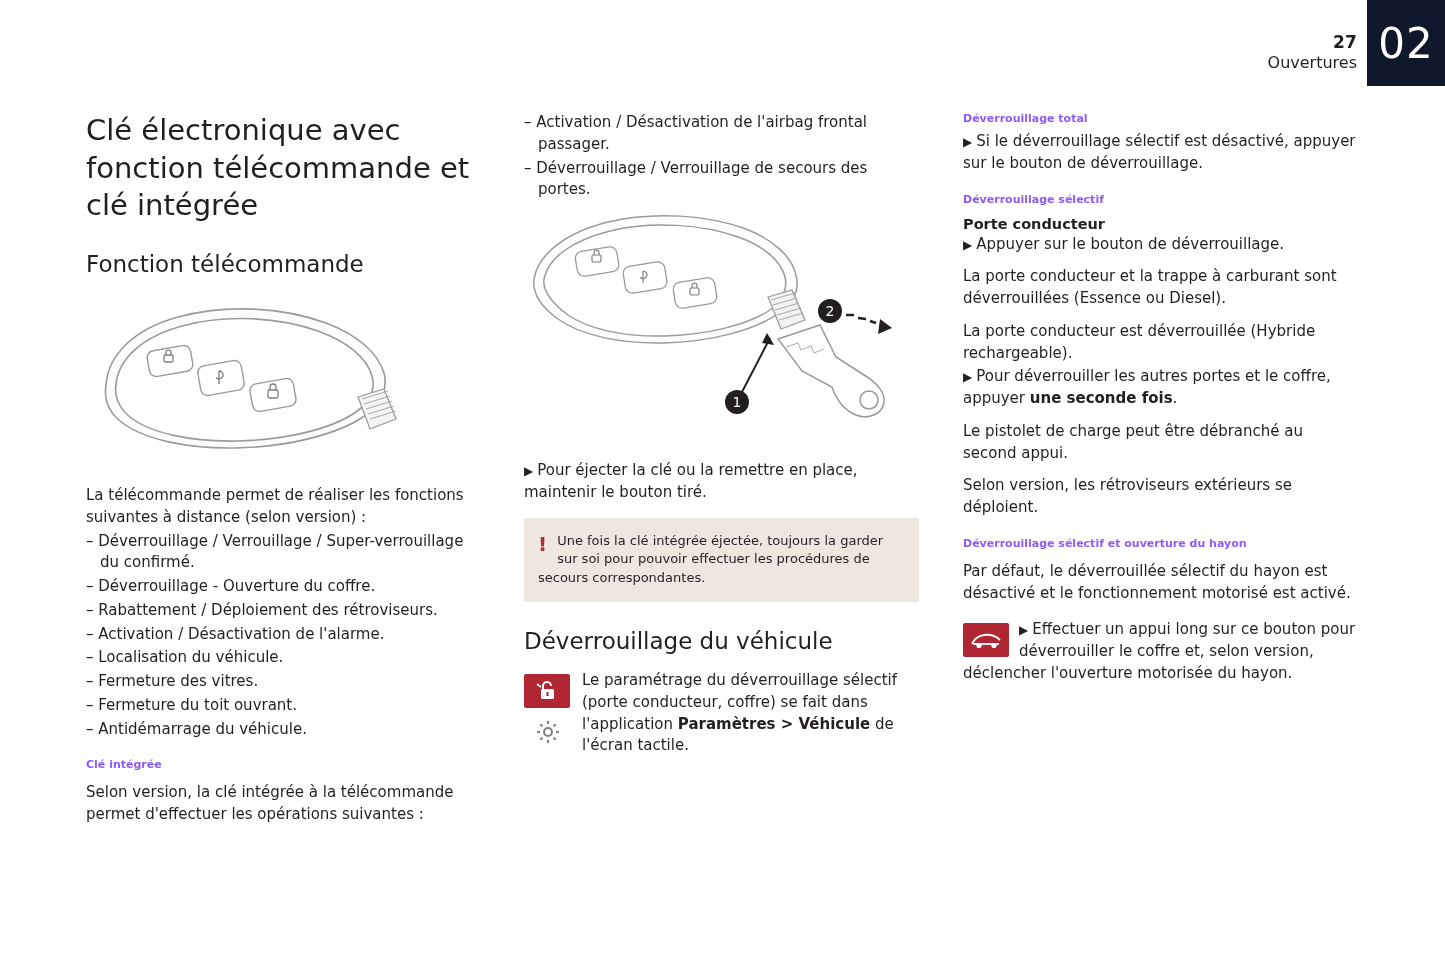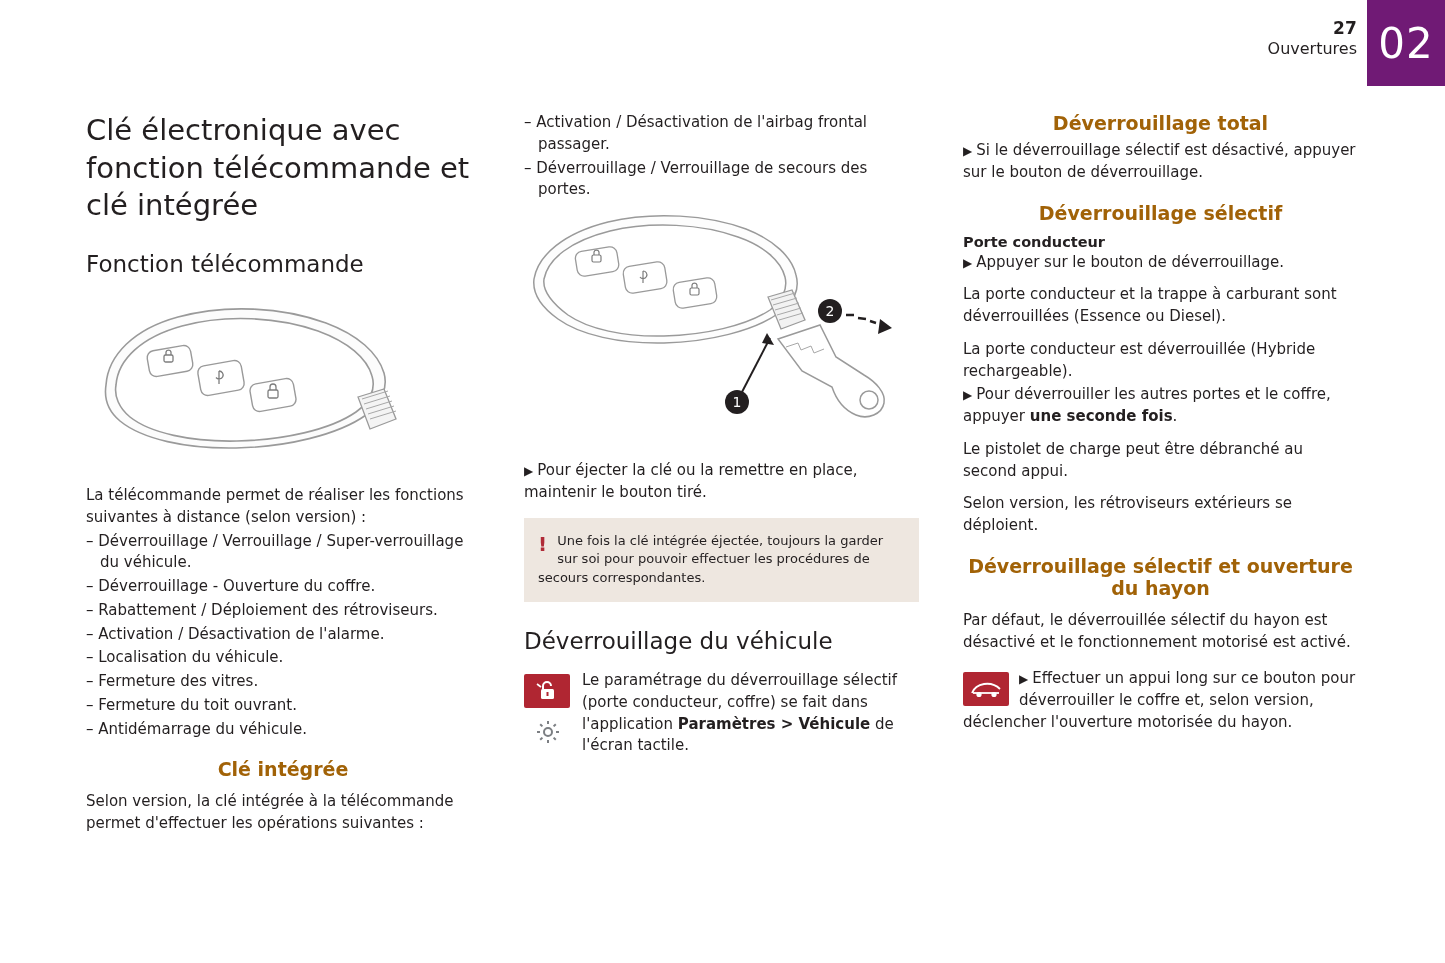--- a/index.html
+++ b/index.html
@@ -19,39 +19,39 @@
   
   .page-header {
     position: absolute;
     top: 0;
     right: 0;
     display: flex;
     align-items: flex-start;
   }
   .header-text {
     text-align: right;
-    padding-top: 18px;
+    padding-top: 32px;
     padding-right: 10px;
     line-height: 1.25;
   }
   .header-page-number {
     font-size: 17px;
     font-weight: bold;
     color: #231f20;
     letter-spacing: 0.2px;
   }
   .header-section-name {
     font-size: 16px;
     color: #231f20;
     margin-left: 39px;
   }
   .chapter-tab {
     width: 78px;
     height: 86px;
-    background: #701a75;
+    background: #0f172a;
     color: #ffffff;
     display: flex;
     align-items: center;
     justify-content: center;
     font-size: 42px;
     letter-spacing: 1px;
   }
 
   
   .columns {
@@ -75,25 +75,24 @@
     margin: 0 0 26px 0;
     color: #231f20;
   }
   h2.subtitle {
     font-size: 23px;
     font-weight: normal;
     margin: 0 0 16px 0;
     color: #231f20;
   }
   h3.hd {
-    font-size: 19px;
+    font-size: 11px;
     font-weight: bold;
     margin: 18px 0 6px 0;
-    color: #a16207;
-    text-align: center;
+    color: #8b5cf6;
   }
   h4.hd4 {
     font-size: 14.5px;
     font-weight: bold;
     margin: 10px 0 2px 0;
     color: #231f20;
   }
   p.body {
     font-size: 15px;
     line-height: 1.45;
@@ -223,21 +222,21 @@
           <path d="M272,104 l26,-8 l12,30 l-26,10 z"></path>
         </g>
         <g stroke="#a8a8a8" stroke-width="1">
           <path d="M276,106 l26,-8 M278,111 l26,-8 M280,116 l26,-8 M282,121 l26,-8 M284,126 l26,-8"></path>
         </g>
       </svg>
     </div>
 
     <p class="body">La télécommande permet de réaliser les fonctions suivantes à distance (selon version) :</p>
     <div class="dash-list">
-      <p>–  Déverrouillage / Verrouillage / Super-verrouillage du véhicule.</p>
+      <p>–  Déverrouillage / Verrouillage / Super-verrouillage du confirmé.</p>
       <p>–  Déverrouillage - Ouverture du coffre.</p>
       <p>–  Rabattement / Déploiement des rétroviseurs.</p>
       <p>–  Activation / Désactivation de l'alarme.</p>
       <p>–  Localisation du véhicule.</p>
       <p>–  Fermeture des vitres.</p>
       <p>–  Fermeture du toit ouvrant.</p>
       <p>–  Antidémarrage du véhicule.</p>
     </div>
 
     <h3 class="hd">Clé intégrée</h3>

